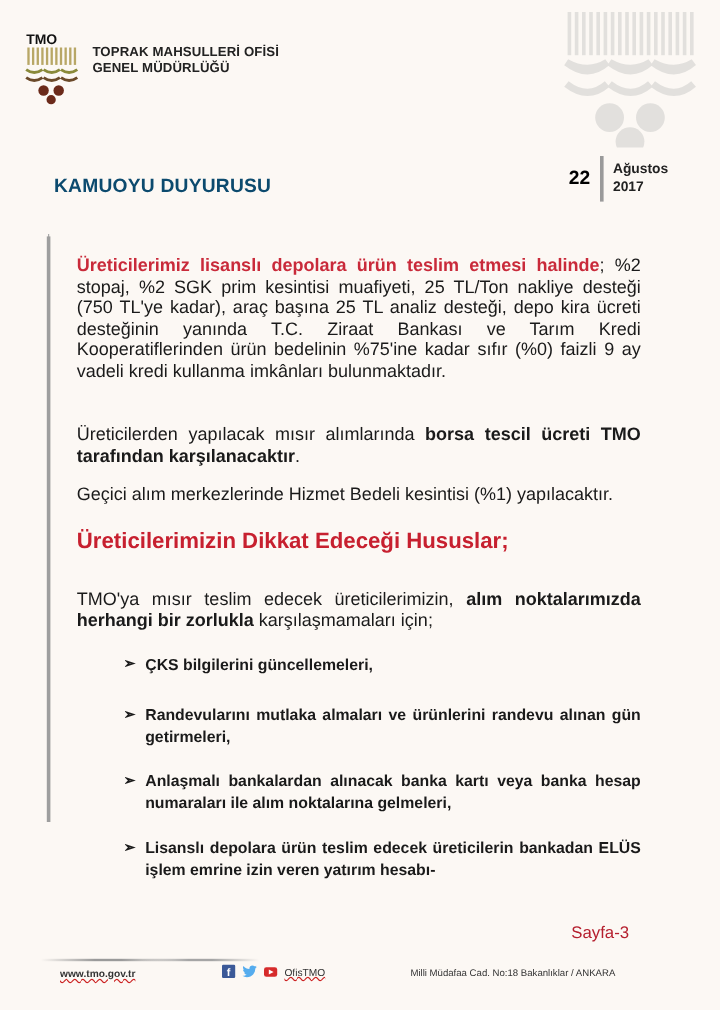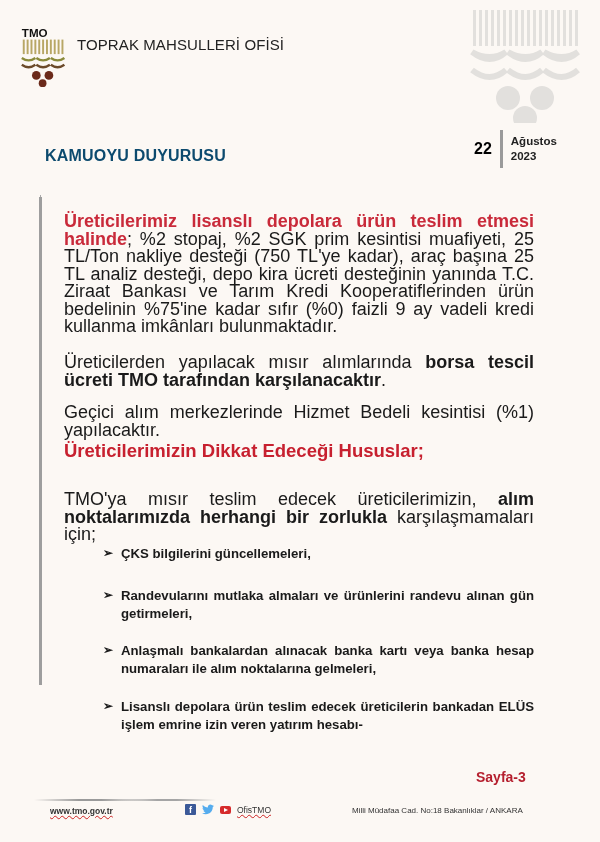--- a/index.html
+++ b/index.html
@@ -7,61 +7,61 @@
     width:600px; height:842px; overflow:hidden;
     background:#fcf8f4;
     font-family:"Liberation Sans", sans-serif;
     color:#1a1a1a;
     position:relative;
   }
   .page { position:absolute; left:0; top:0; width:536px; height:842px; }
 
   
   .logo { position:absolute; left:20px; top:27px; width:52px; height:60px; }
-  .org { position:absolute; left:77px; top:38px; font-weight:normal; font-size:15px; line-height:13px; color:#222; letter-spacing:0.1px; }
+  .org { position:absolute; left:77px; top:38px; font-weight:bold; font-size:11px; line-height:13px; color:#222; letter-spacing:0.1px; }
 
   
   .watermark { position:absolute; left:470px; top:8px; width:115px; height:115px; }
 
   .title { position:absolute; left:45px; top:147px; font-weight:bold; font-size:16px; color:#0c4a6e; letter-spacing:0.2px; }
   .date { position:absolute; left:474px; top:130px; height:38px; display:flex; align-items:center; }
   .date-day { font-weight:bold; font-size:16px; color:#000000; margin-right:8px; }
   .date-bar { width:3px; height:38px; background:#9a9a9a; margin-right:8px; }
   .date-mon { font-weight:bold; font-size:11.5px; line-height:15px; color:#222; }
 
   
   .vrule { position:absolute; left:39px; top:197px; width:3px; height:488px; background:#9e9e9e; }
   .vrule-top { position:absolute; left:40px; top:195px; width:1px; height:62px; background:#aaa; }
 
-  .content { position:absolute; left:64px; width:470px; font-size:18px; line-height:17.5px; text-align:justify; }
+  .content { position:absolute; left:64px; width:470px; font-size:15px; line-height:17.5px; text-align:justify; }
   .red { color:#c92a3a; font-weight:bold; }
   .b { font-weight:bold; }
   .p1 { top:213px; }
   .p2 { top:354px; }
   .p3 { top:404px; }
   .h2 { position:absolute; left:64px; top:440px; font-weight:bold; font-size:18.5px; color:#c7202f; }
   .p4 { top:491px; }
 
   .bullets { position:absolute; left:103px; width:431px; font-size:13.2px; line-height:17.5px; font-weight:bold; }
   .bullet { position:absolute; left:0; width:431px; display:flex; }
   .arrow { width:18px; flex:none; font-weight:bold; font-size:12px; }
   .btext { flex:1; text-align:justify; }
 
-  .sayfa { position:absolute; left:476px; top:769px; font-weight:bold; font-size:14px; color:#b51f2e; }
+  .sayfa { position:absolute; left:476px; top:769px; font-weight:normal; font-size:14px; color:#b51f2e; }
   .fline1 { position:absolute; left:34px; top:799px; width:112px; height:2px; background:linear-gradient(90deg, rgba(160,160,160,0), #9a9a9a 40%, #9a9a9a 60%, rgba(160,160,160,0)); }
   .fline2 { position:absolute; left:118px; top:799px; width:98px; height:2px; background:linear-gradient(90deg, rgba(160,160,160,0), #a5a5a5 40%, #a5a5a5 60%, rgba(160,160,160,0)); }
   .footer { position:absolute; top:806px; font-size:8.5px; color:#333; }
   .url { left:50px; text-decoration:underline; text-decoration-color:#c22; text-decoration-style:wavy;font-weight:bold; }
   .social { left:185px; display:flex; align-items:center; gap:6px; top:804px; }
   .fb { width:11px; height:11px; background:#3b5998; color:#fff; font-size:9px; font-weight:bold; text-align:center; line-height:12px; border-radius:1px; }
   .tw { width:12px; height:11px; }
   .yt { width:11px; height:8px; background:#d62b2b; border-radius:2px; position:relative; }
   .yt:after { content:""; position:absolute; left:4px; top:2px; border-left:4px solid #fff; border-top:2px solid transparent; border-bottom:2px solid transparent; }
   .ofis { text-decoration:underline; text-decoration-color:#c22; text-decoration-style:wavy; font-size:8.5px; }
-  .address { left:352px; font-size:8px;text-align:right; }
+  .address { left:342px; font-size:8px;text-align:right; }
 </style>
 </head>
 <body>
 
 <div class="page">
 
   <svg class="watermark" viewBox="0 0 115 115">
     <g fill="#e2e0dd">
       <rect x="3" y="2" width="3" height="36"></rect>
         <rect x="9" y="2" width="3" height="36"></rect>
@@ -105,30 +105,31 @@
         <rect x="42" y="13" width="2" height="15"></rect>
     </g>
     <path d="M1 32 Q8 37 15 32 M16 32 Q23 37 30 32 M31 32 Q38 37 45 32" stroke="#8a8a3a" stroke-width="2.5" fill="none"></path>
     <path d="M1 39 Q8 44 15 39 M16 39 Q23 44 30 39 M31 39 Q38 44 45 39" stroke="#6b4a2a" stroke-width="2.5" fill="none"></path>
     <circle cx="16" cy="50" r="4.5" fill="#6b2a1a"></circle>
       <circle cx="29" cy="50" r="4.5" fill="#6b2a1a"></circle>
       <circle cx="22.5" cy="58" r="4" fill="#6b2a1a"></circle>
   </svg>
   <div class="org">
     <div>TOPRAK MAHSULLERİ OFİSİ</div>
+    <div>GENEL MÜDÜRLÜĞÜ</div>
   </div>
 
   <div class="title">KAMUOYU DUYURUSU</div>
 
   <div class="date">
     <span class="date-day">22</span>
     <span class="date-bar"></span>
     <span class="date-mon">
       <div>Ağustos</div>
-      <div>2023</div>
+      <div>2017</div>
     </span>
   </div>
 
   <div class="vrule-top"></div>
   <div class="vrule"></div>
 
   <div class="content p1">
     <span class="red">Üreticilerimiz lisanslı depolara ürün teslim etmesi halinde</span><span>; %2 stopaj, %2 SGK prim kesintisi muafiyeti, 25 TL/Ton nakliye desteği (750 TL'ye kadar), araç başına 25 TL analiz desteği, depo kira ücreti desteğinin yanında T.C. Ziraat Bankası ve Tarım Kredi Kooperatiflerinden ürün bedelinin %75'ine kadar sıfır (%0) faizli 9 ay vadeli kredi kullanma imkânları bulunmaktadır.</span>
   </div>
 

